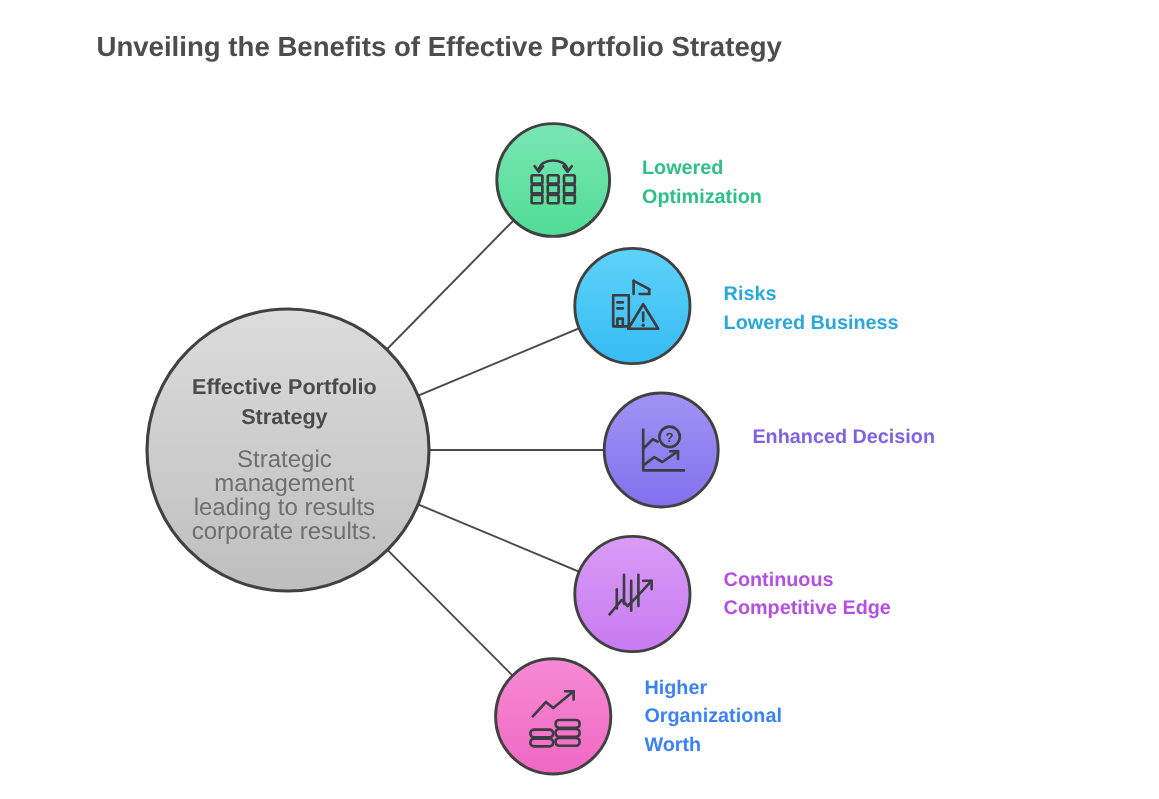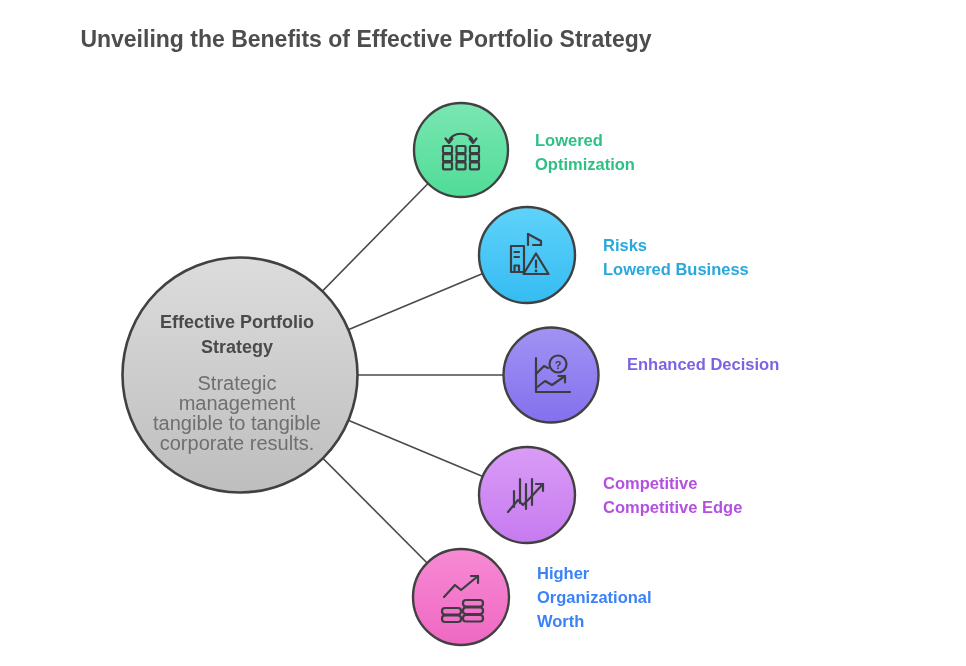--- a/index.html
+++ b/index.html
@@ -135,41 +135,41 @@
 
   <div class="main-title">Unveiling the Benefits of Effective Portfolio Strategy</div>
 
   <div class="center-text">
     <div class="center-title">
       <span>Effective Portfolio</span>
       <span>Strategy</span>
     </div>
     <div class="center-sub">
       <span>Strategic management</span>
-      <span>tangible to tangible</span>
+      <span>leading to results</span>
       <span>corporate results.</span>
     </div>
   </div>
 
   <div class="node-label lc0" style="left:535px;top:128px">
     <span>Lowered</span>
     <span>Optimization</span>
   </div>
 
   <div class="node-label lc1" style="left:603px;top:233px">
     <span>Risks</span>
     <span>Lowered Business</span>
   </div>
 
   <div class="node-label lc2" style="left:627px;top:352px">
     <span>Enhanced Decision</span>
   </div>
 
   <div class="node-label lc3" style="left:603px;top:471px">
-    <span>Competitive</span>
+    <span>Continuous</span>
     <span>Competitive Edge</span>
   </div>
 
   <div class="node-label lc4" style="left:537px;top:561px">
     <span>Higher</span>
     <span>Organizational</span>
     <span>Worth</span>
   </div>
 
 </div>

